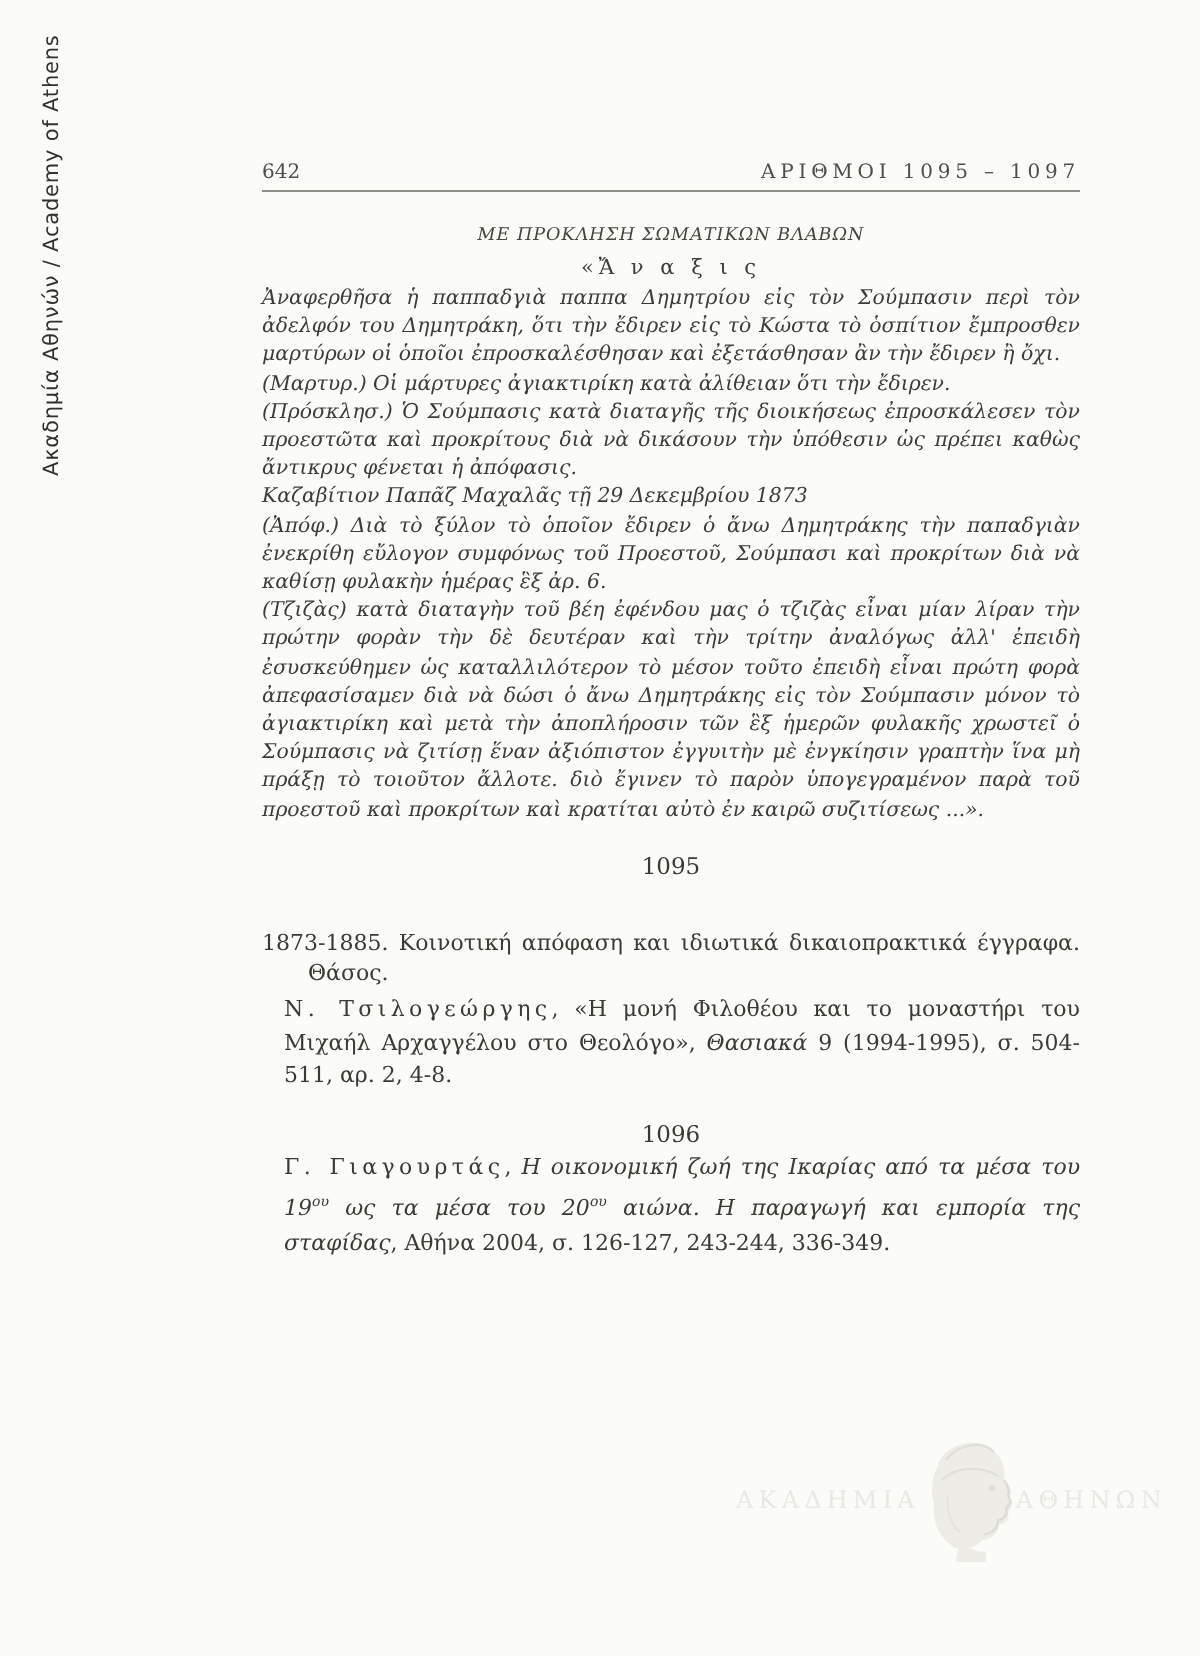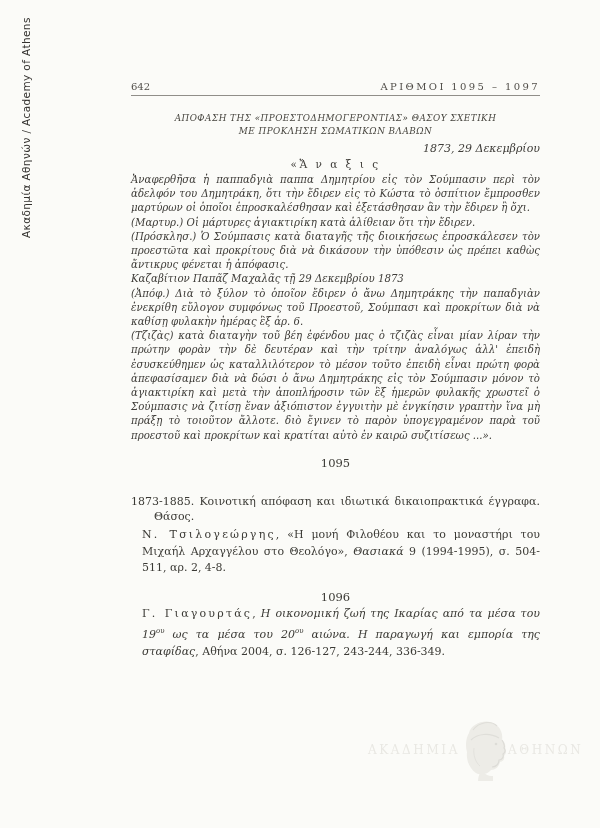--- a/index.html
+++ b/index.html
@@ -131,25 +131,23 @@
 
 <div class="content">
 
   <div class="header-row">
     <span class="page-number">642</span>
     <span class="running-title">ΑΡΙΘΜΟΙ 1095 – 1097</span>
   </div>
   <div class="header-rule"></div>
 
   <div class="doc-title">
-    <div>ΑΠΟΦΑΣΗ ΤΗΣ «ΠΡΟΕΣΤΟΔΗΜΟΓΕΡΟΝΤΙΑΣ» ΘΑΣΟΥ ΣΧΕΤΙΚΗ</div>
     <div>ΜΕ ΠΡΟΚΛΗΣΗ ΣΩΜΑΤΙΚΩΝ ΒΛΑΒΩΝ</div>
   </div>
 
-  <div class="doc-date">1873, 29 Δεκεμβρίου</div>
 
   <div class="centered-heading opening-heading">«Ἄ ν α ξ ι ς</div>
 
   <div class="doc-body">
     <p>Ἀναφερθῆσα ἡ παππαδγιὰ παππα Δημητρίου εἰς τὸν Σούμπασιν περὶ τὸν ἀδελφόν του Δημητράκη, ὅτι τὴν ἔδιρεν εἰς τὸ Κώστα τὸ ὁσπίτιον ἔμπροσθεν μαρτύρων οἱ ὁποῖοι ἐπροσκαλέσθησαν καὶ ἐξετάσθησαν ἂν τὴν ἔδιρεν ἢ ὄχι.</p>
     <p>(Μαρτυρ.) Οἱ μάρτυρες ἀγιακτιρίκη κατὰ ἀλίθειαν ὅτι τὴν ἔδιρεν.</p>
     <p>(Πρόσκλησ.) Ὁ Σούμπασις κατὰ διαταγῆς τῆς διοικήσεως ἐπροσκάλεσεν τὸν προεστῶτα καὶ προκρίτους διὰ νὰ δικάσουν τὴν ὑπόθεσιν ὡς πρέπει καθὼς ἄντικρυς φένεται ἡ ἀπόφασις.</p>
     <p class="no-justify">Καζαβίτιον Παπᾶζ Μαχαλᾶς τῇ 29 Δεκεμβρίου 1873</p>
 
 

